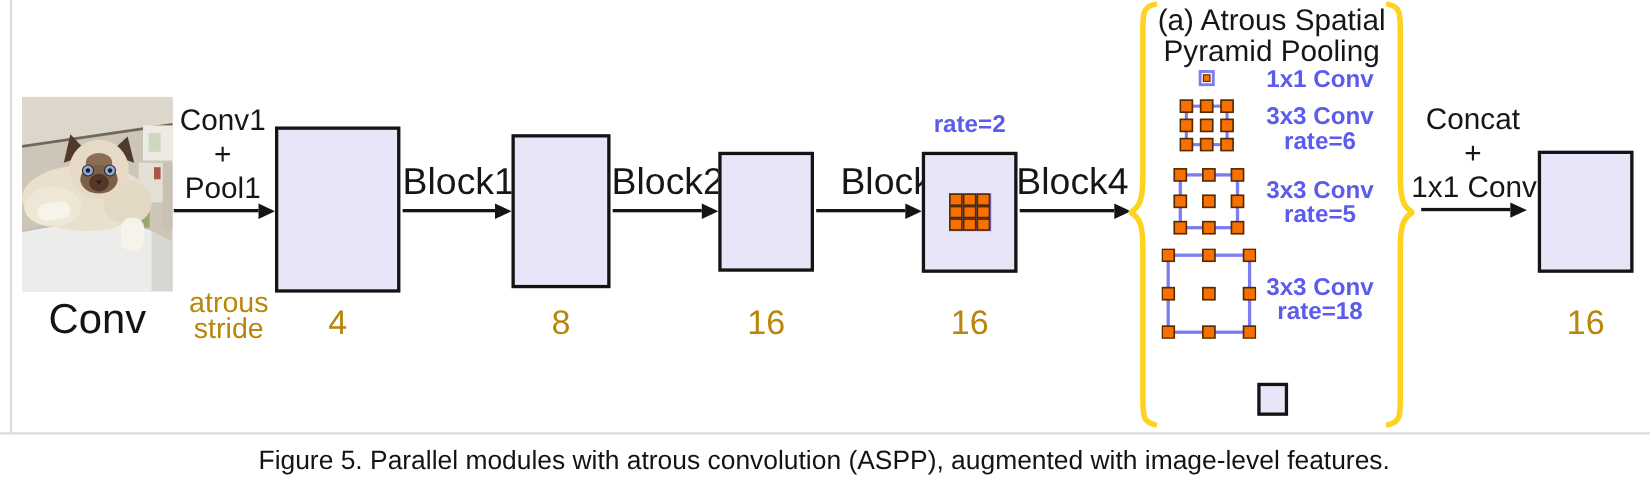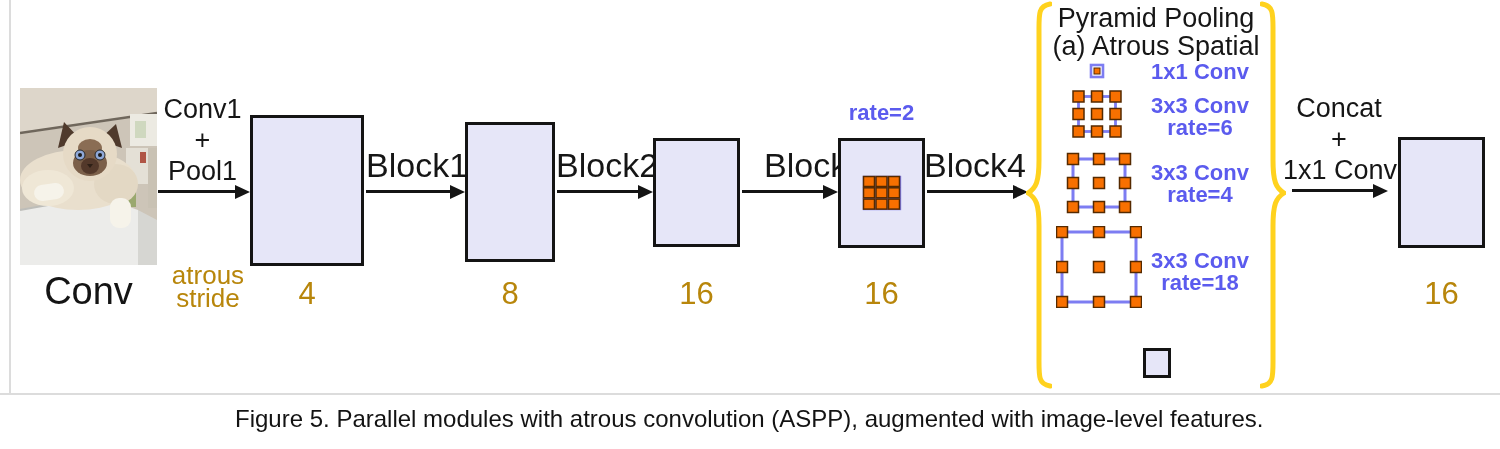--- a/index.html
+++ b/index.html
@@ -150,22 +150,22 @@
   <div class="arrow" style="left:927px;top:190px;width:86px;"></div>
 
   <svg class="abs" style="left:1026px;top:0;" width="26" height="390" viewBox="0 0 26 390">
     <path d="M 24 4 C 12 6 13 14 13 34 L 13 160 C 13 182 10 188 2 193 C 10 198 13 204 13 226 L 13 356 C 13 376 12 384 24 386" fill="none" stroke="#ffd21e" stroke-width="5" stroke-linecap="round"></path>
   </svg>
   <svg class="abs" style="left:1260px;top:0;" width="26" height="390" viewBox="0 0 26 390">
     <path d="M 2 4 C 14 6 13 14 13 34 L 13 160 C 13 182 16 188 24 193 C 16 198 13 204 13 226 L 13 356 C 13 376 14 384 2 386" fill="none" stroke="#ffd21e" stroke-width="5" stroke-linecap="round"></path>
   </svg>
 
   <div class="lbl aspp-title" style="left:1048px;top:4px;width:216px;">
+    <span>(a) Atrous Spatial</span>
     <span>Pyramid Pooling</span>
-    <span>(a) Atrous Spatial</span>
   </div>
 
   <svg class="abs" style="left:1089px;top:63px;" width="16" height="16" viewBox="0 0 16 16">
     <rect x="2" y="2" width="12" height="12" fill="none" stroke="#7d7df2" stroke-width="2.6"></rect>
     <rect x="5" y="5" width="6" height="6" fill="#f87000" stroke="#552a00" stroke-width="1"></rect>
   </svg>
   <div class="lbl blue-label" style="left:1145px;top:61px;width:110px;">
     <span>1x1 Conv</span>
   </div>
 
@@ -197,21 +197,21 @@
       <rect x="1.5" y="25.5" width="11" height="11"></rect>
         <rect x="27.5" y="25.5" width="11" height="11"></rect>
         <rect x="53.5" y="25.5" width="11" height="11"></rect>
       <rect x="1.5" y="49.5" width="11" height="11"></rect>
         <rect x="27.5" y="49.5" width="11" height="11"></rect>
         <rect x="53.5" y="49.5" width="11" height="11"></rect>
     </g>
   </svg>
   <div class="lbl blue-label" style="left:1145px;top:162px;width:110px;">
     <span>3x3 Conv</span>
-    <span>rate=4</span>
+    <span>rate=5</span>
   </div>
 
   <svg class="abs" style="left:1056px;top:226px;" width="86" height="82" viewBox="0 0 86 82">
     <rect x="6" y="6" width="74" height="70" fill="none" stroke="#7d7df2" stroke-width="3"></rect>
     <g fill="#f87000" stroke="#552a00" stroke-width="1.5">
       <rect x="0.5" y="0.5" width="11" height="11"></rect>
         <rect x="37.5" y="0.5" width="11" height="11"></rect>
         <rect x="74.5" y="0.5" width="11" height="11"></rect>
       <rect x="0.5" y="35.5" width="11" height="11"></rect>
         <rect x="37.5" y="35.5" width="11" height="11"></rect>

